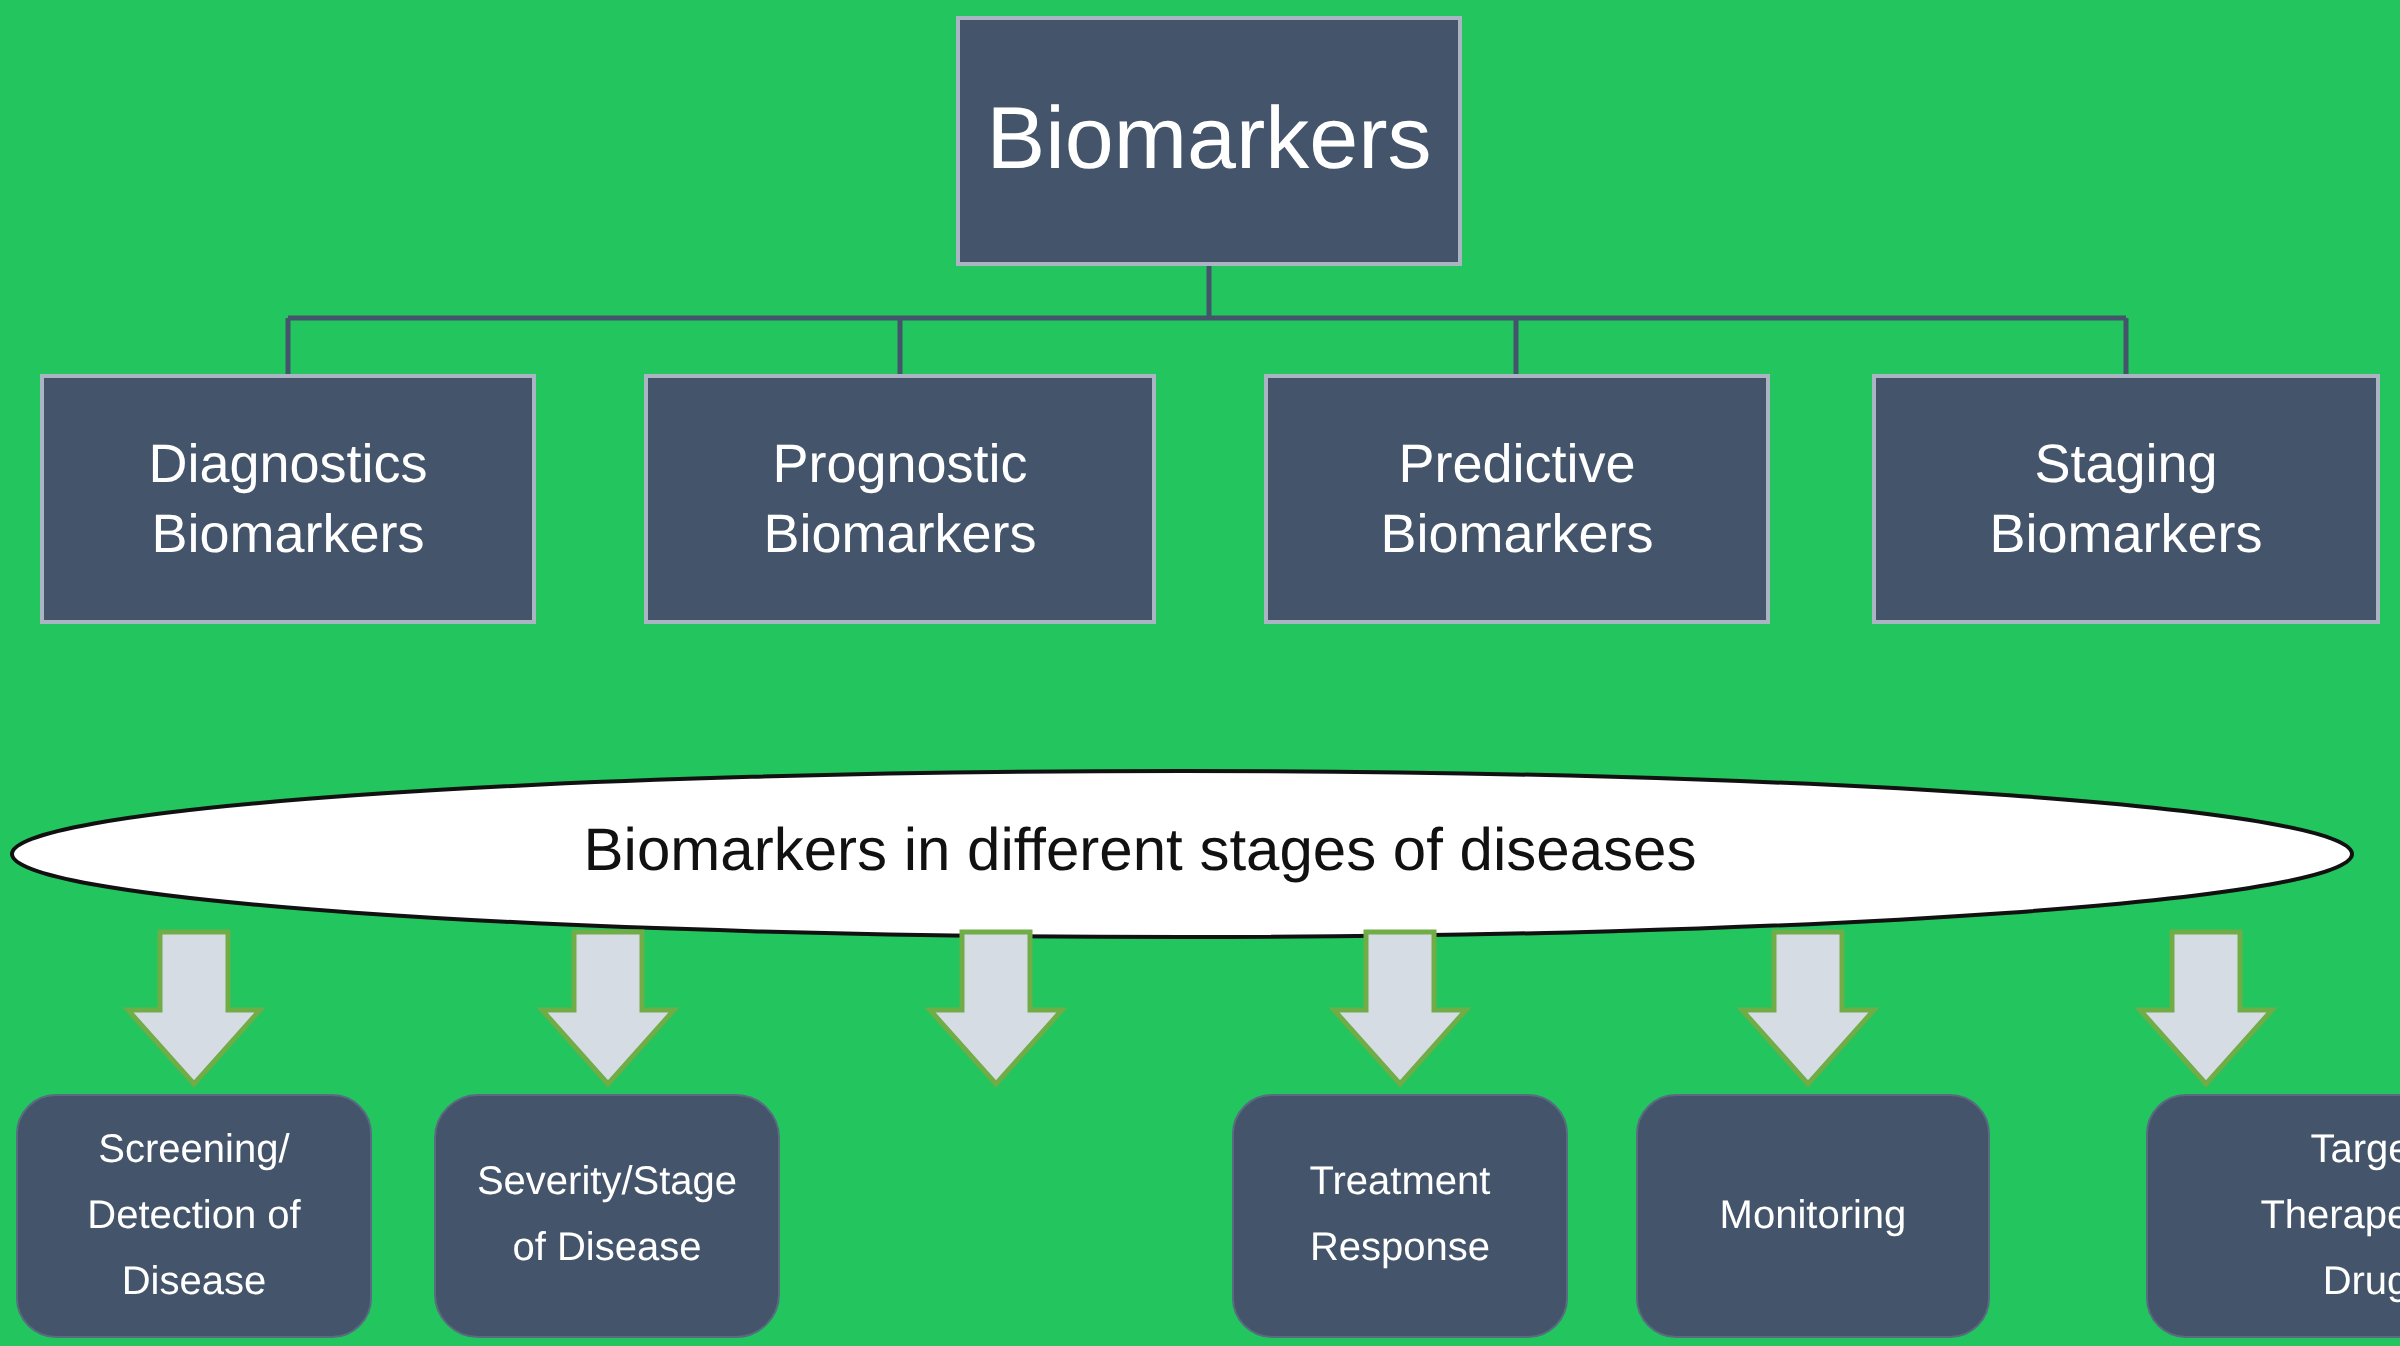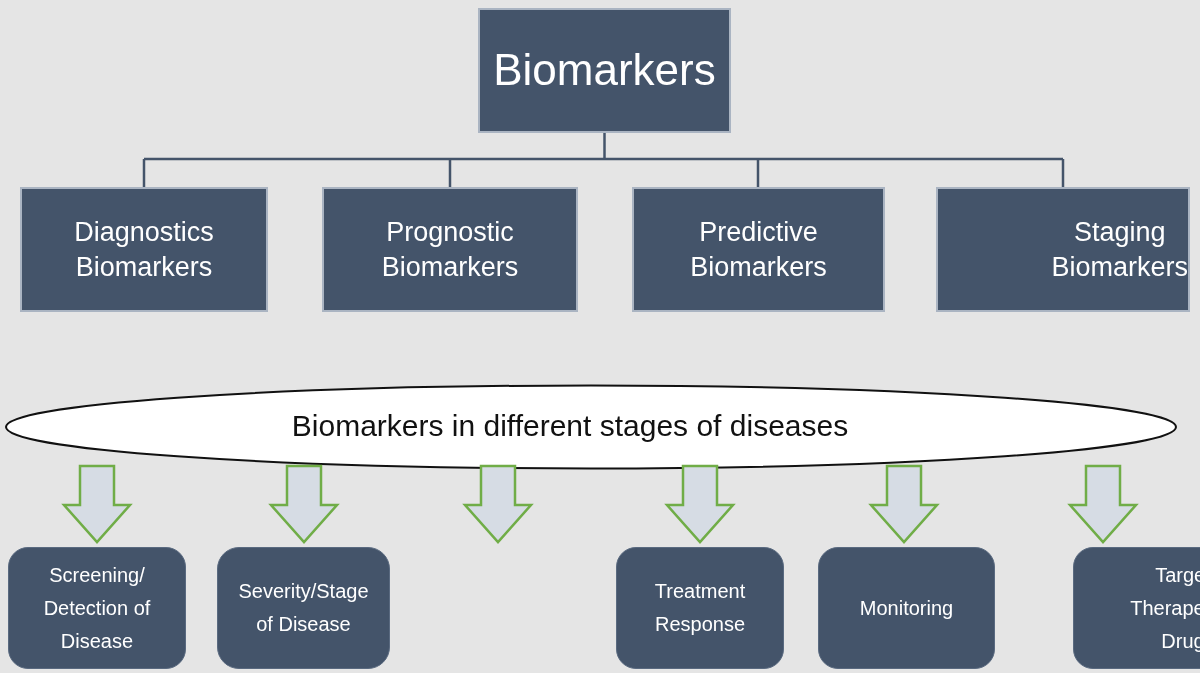--- a/index.html
+++ b/index.html
@@ -4,21 +4,21 @@
 <style>
   html, body {
     margin: 0;
     padding: 0;
     background: #ffffff;
   }
   .canvas {
     position: relative;
     width: 1200px;
     height: 673px;
-    background: #e5e5e5;
+    background: #22c55e;
     overflow: hidden;
     font-family: "Liberation Sans", sans-serif;
   }
   .layer {
     position: absolute;
     left: 0;
     top: 0;
   }
   .node {
     position: absolute;
@@ -39,21 +39,21 @@
   }
   .node-child {
     top: 187px; height: 125px;
     border: 2px solid #aab4c2;
     font-size: 27px;
     line-height: 1.27;
   }
   .node-child.c0 { left: 20px;  width: 248px; }
   .node-child.c1 { left: 322px; width: 256px; }
   .node-child.c2 { left: 632px; width: 253px; }
-  .node-child.c3 { left: 936px; width: 254px; justify-content: flex-end; }
+  .node-child.c3 { left: 936px; width: 254px; }
   .ellipse-label {
     position: absolute;
     left: 0;
     top: 408px;
     width: 1140px;
     text-align: center;
     color: #111111;
     font-size: 30px;
     line-height: 1.2;
   }

